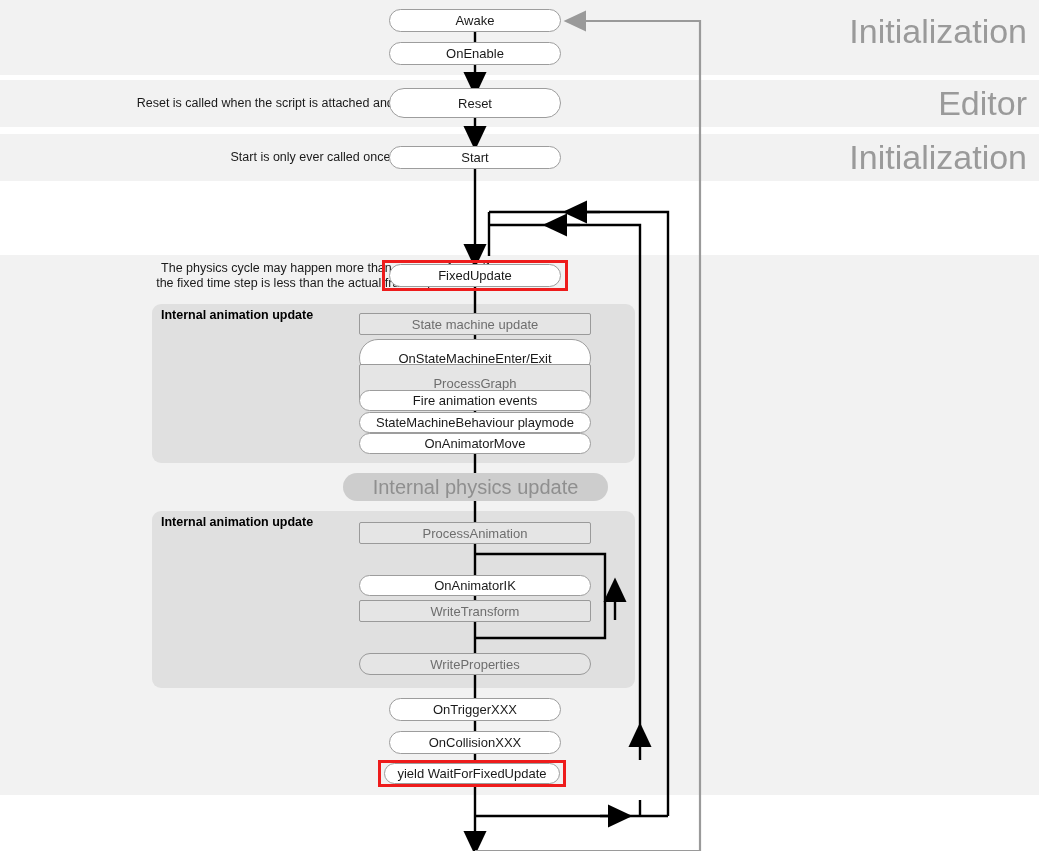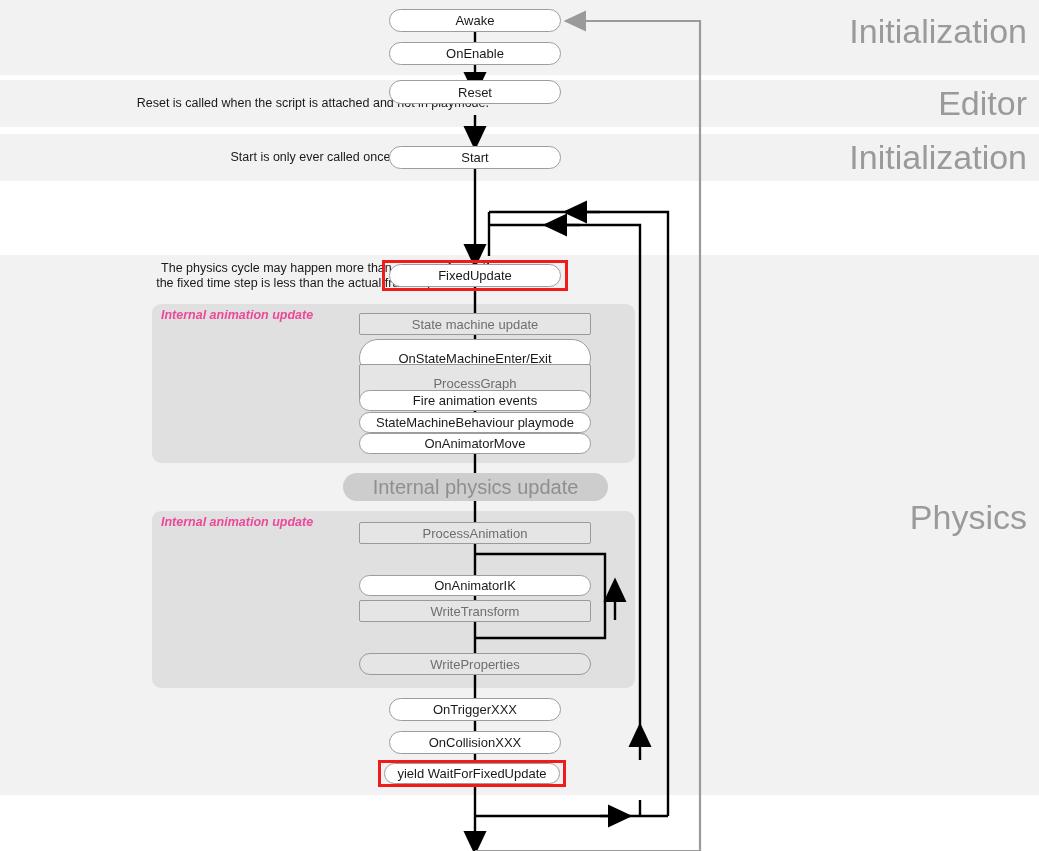--- a/index.html
+++ b/index.html
@@ -12,22 +12,22 @@
   .band{position:absolute;left:0;width:1039px;background:#f2f2f2;}
   .band-label{position:absolute;right:12px;color:#9a9a9a;
               font-size:34px;line-height:1;white-space:nowrap;}
 
   
   .caption{position:absolute;color:#1a1a1a;font-size:12.5px;
            line-height:15px;text-align:right;white-space:pre-line;}
 
   
   .group{position:absolute;background:#e0e0e0;border-radius:9px;}
-  .group-title{position:absolute;color:#ec4899;font-size:12.5px;
-               font-weight:bold;white-space:nowrap;font-style:italic;}
+  .group-title{position:absolute;color:#000000;font-size:12.5px;
+               font-weight:bold;white-space:nowrap;}
 
   
   .node{position:absolute;box-sizing:border-box;display:flex;
         align-items:center;justify-content:center;white-space:nowrap;}
 
   .node.pill{background:#ffffff;border:1px solid #9d9d9d;
              border-radius:999px;color:#1a1a1a;font-size:13px;}
 
   .node.grey{background:#e5e5e5;border:1px solid #9a9a9a;
              border-radius:2px;color:#6e6e6e;font-size:13px;}
@@ -49,21 +49,20 @@
 <div id="stage">
 
   <div class="band" style="top:0px;height:75px;"></div>
   <div class="band" style="top:80px;height:47px;"></div>
   <div class="band" style="top:134px;height:47px;"></div>
   <div class="band" style="top:255px;height:540px;"></div>
 
   <div class="band-label" style="top:14px;">Initialization</div>
   <div class="band-label" style="top:86px;">Editor</div>
   <div class="band-label" style="top:140px;">Initialization</div>
-  <div class="band-label" style="top:500px;">Physics</div>
 
   <div class="caption" style="right:550px;top:96px;">Reset is called when the script is attached and not in playmode.</div>
   <div class="caption" style="right:550px;top:150px;">Start is only ever called once for a given script.</div>
   <div class="caption" style="right:550px;top:261px;">The physics cycle may happen more than once per frame if
 the fixed time step is less than the actual frame update time.</div>
 
   <div class="group" style="left:152px;top:304px;width:483px;height:159px;"></div>
   <div class="group-title" style="left:161px;top:308px;">Internal animation update</div>
 
   <div class="group" style="left:152px;top:511px;width:483px;height:177px;"></div>
@@ -110,21 +109,21 @@
       <path d="M615,620 L615,590" marker-end="url(#ah)"></path>
     </g>
 
     <g stroke="#9a9a9a" stroke-width="2.2" fill="none">
       <path d="M475,851 L700,851 L700,21 L575,21" marker-end="url(#ah-grey)"></path>
     </g>
   </svg>
 
   <div class="node pill" style="left:389px;top:9px;width:172px;height:23px;">Awake</div>
   <div class="node pill" style="left:389px;top:42px;width:172px;height:23px;">OnEnable</div>
-  <div class="node pill" style="left:389px;top:80px;width:172px;height:24px;">Reset</div>
+  <div class="node pill" style="left:389px;top:88px;width:172px;height:30px;">Reset</div>
   <div class="node pill" style="left:389px;top:146px;width:172px;height:23px;">Start</div>
   <div class="node pill" style="left:389px;top:264px;width:172px;height:23px;">FixedUpdate</div>
 
   <div class="node grey" style="left:359px;top:313px;width:232px;height:22px;">State machine update</div>
   <div class="node pill" style="left:359px;top:339px;width:232px;height:38px;">OnStateMachineEnter/Exit</div>
   <div class="node grey" style="left:359px;top:364px;width:232px;height:38px;">ProcessGraph</div>
   <div class="node pill" style="left:359px;top:390px;width:232px;height:21px;">Fire animation events</div>
   <div class="node pill" style="left:359px;top:412px;width:232px;height:21px;">StateMachineBehaviour playmode</div>
   <div class="node pill" style="left:359px;top:433px;width:232px;height:21px;">OnAnimatorMove</div>
 

